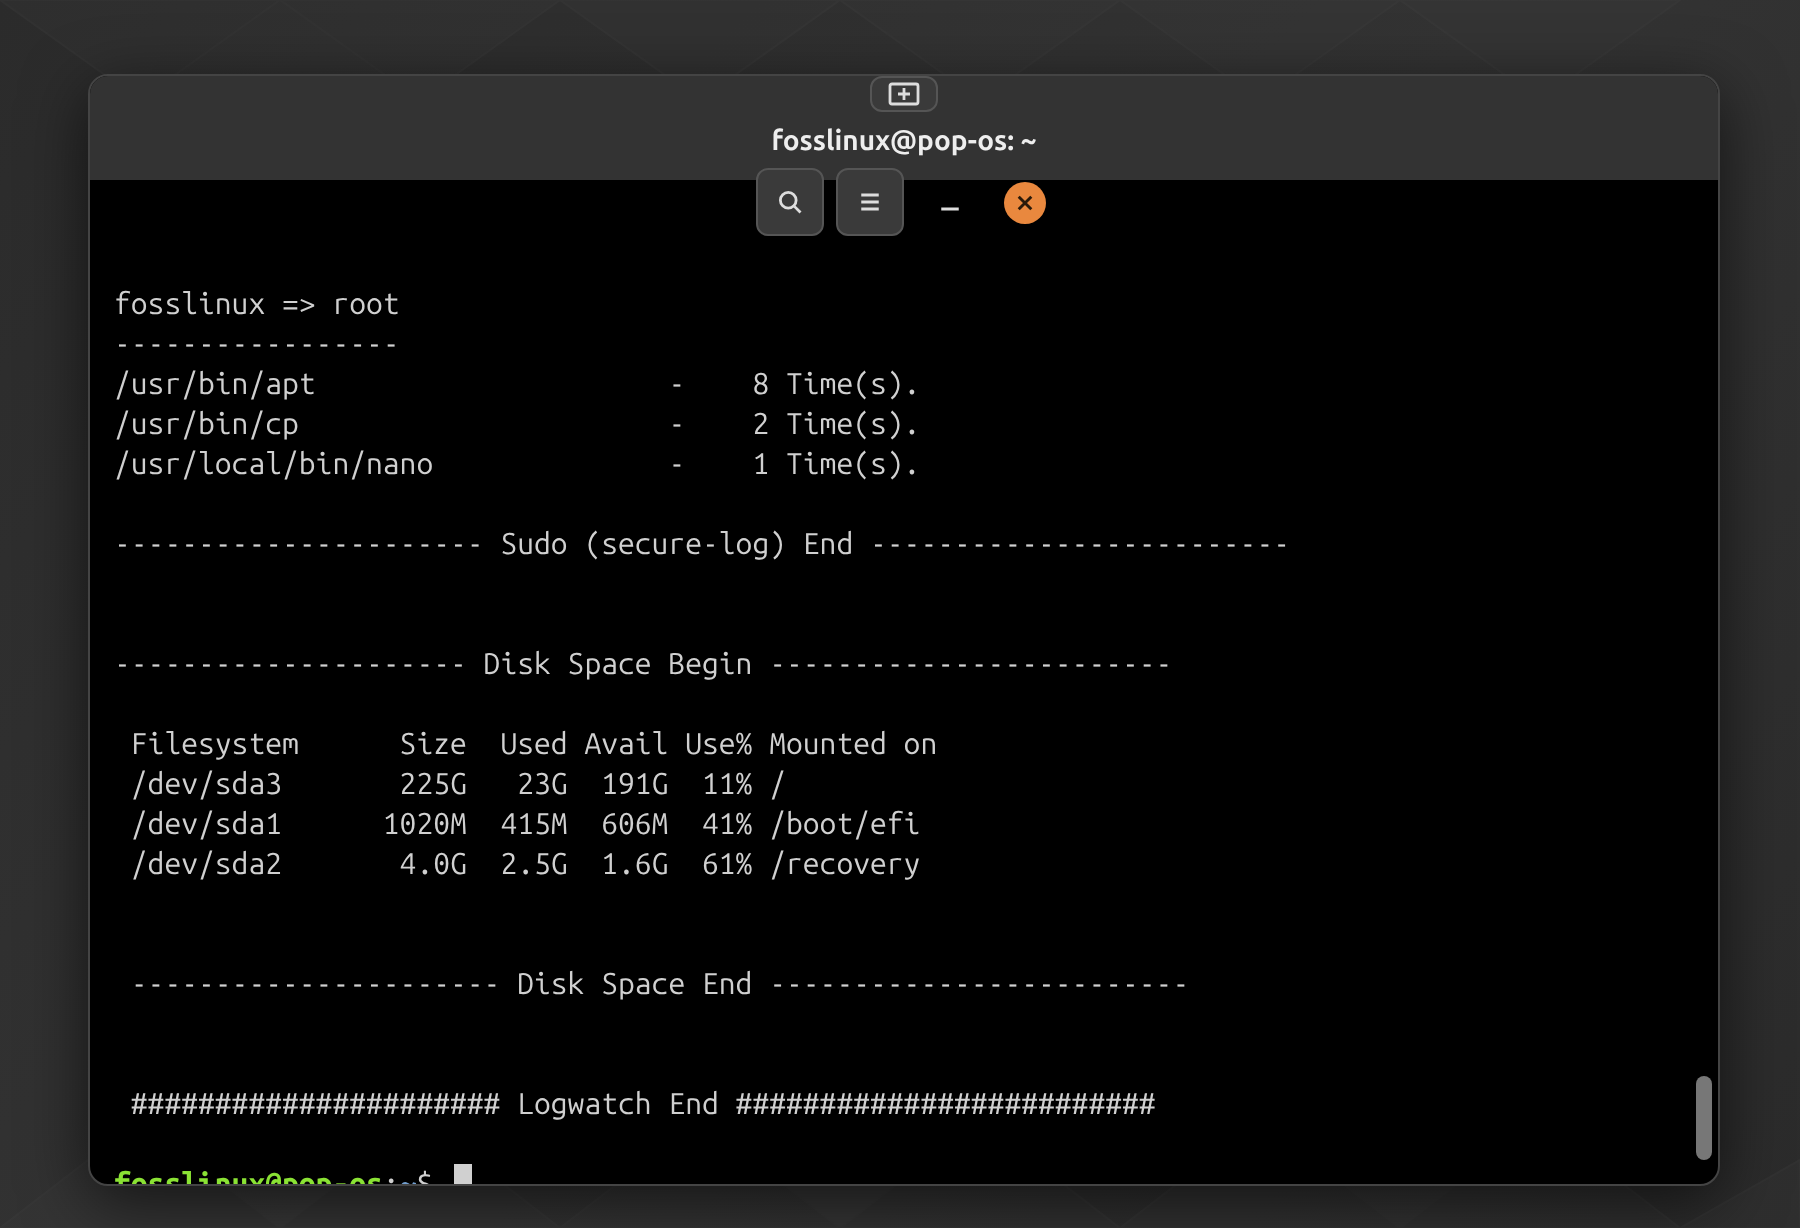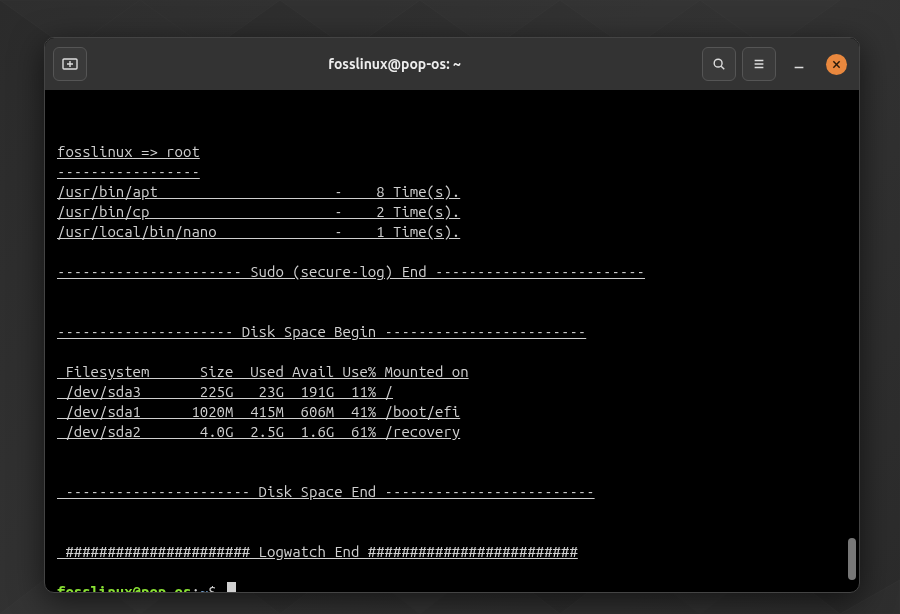--- a/index.html
+++ b/index.html
@@ -33,20 +33,21 @@
       box-shadow: 0 8px 32px rgba(0,0,0,0.6);
       border: 1px solid #444;
     }
     .titlebar {
       height: 52px;
       background: #333;
       display: flex;
       align-items: center;
       padding: 0 8px;
       gap: 6px;
+      flex-direction: column;
     }
     .tb-btn {
       width: 34px;
       height: 34px;
       border-radius: 6px;
       border: 1px solid #555;
       background: #3a3a3a;
       display: flex;
       align-items: center;
       justify-content: center;
@@ -99,21 +100,20 @@
     .close-btn svg { width: 9px; height: 9px; }
     .terminal-body {
       position: relative;
       padding: 12px 12px 0 12px;
       color: #d0d0d0;
       font-size: 15px;
       line-height: 20px;
       white-space: pre;
       font-family: "Ubuntu Mono", "DejaVu Sans Mono", monospace;
       height: calc(100% - 52px);
-      text-decoration: underline;
     }
     .scrollbar-track {
       position: absolute;
       right: 3px;
       top: 0;
       bottom: 0;
       width: 10px;
     }
     .scrollbar-thumb {
       position: absolute;

